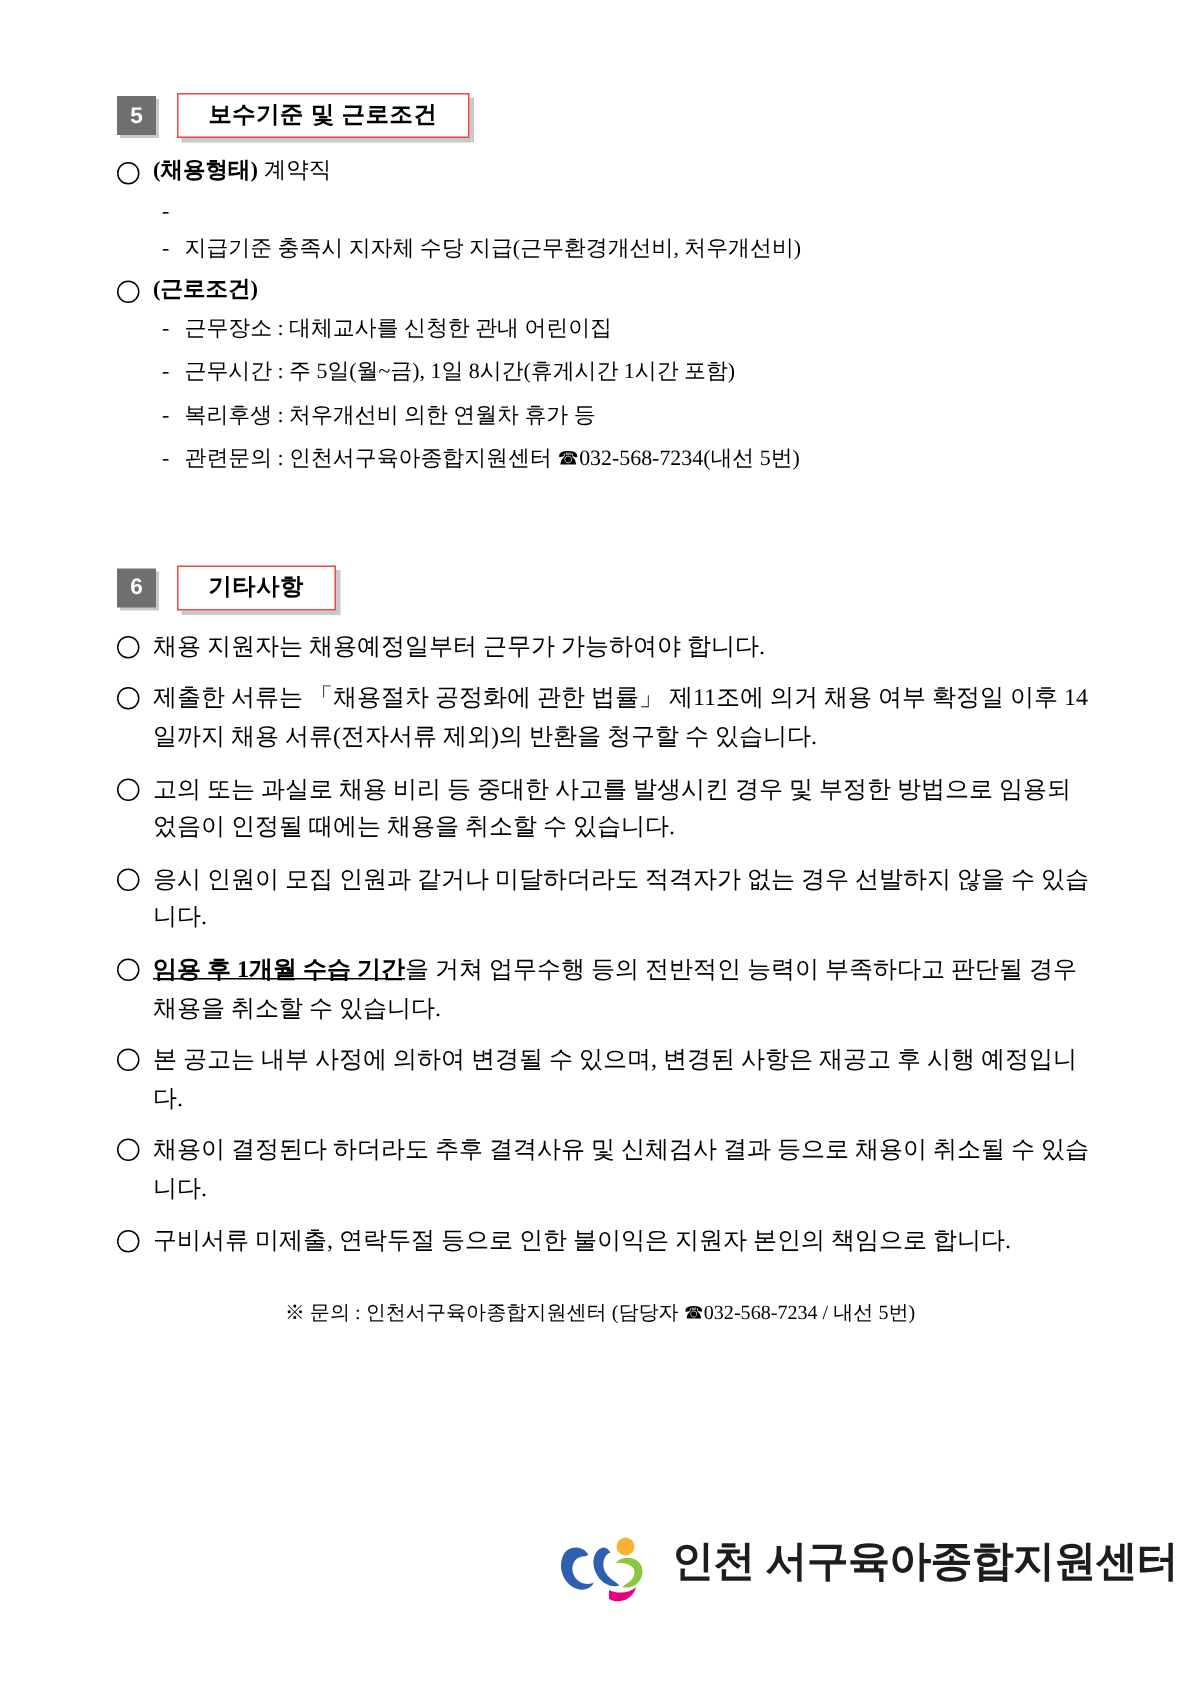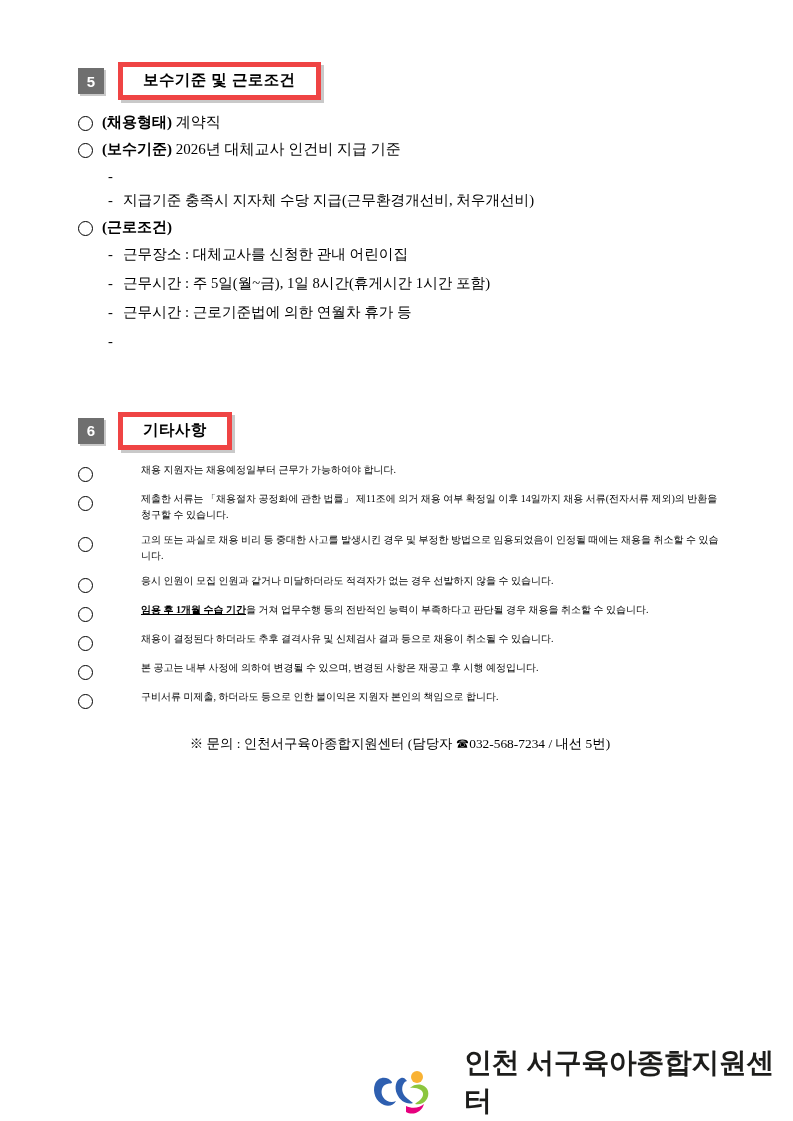--- a/index.html
+++ b/index.html
@@ -43,21 +43,21 @@
     font-family: "Liberation Sans", sans-serif;
     font-weight: bold;
     font-size: 15px;
     display: flex;
     align-items: center;
     justify-content: center;
     box-shadow: 2px 2px 0 #c9c9c9;
   }
   .sec-title-box {
     margin-left: 14px;
-    border: 5px solid #ef4444;
+    border: 1px solid #ef4444;
     box-shadow: 3px 3px 0 #c9c9c9;
     padding: 3px 20px 4px 20px;
     font-family: "Liberation Sans", sans-serif;
     font-weight: bold;
     font-size: 15.5px;
     letter-spacing: 0.4px;
     background: #ffffff;
   }
 
   
@@ -96,41 +96,39 @@
     text-align: left;
   }
 
   .sec5 .circ-item { margin-bottom: 5px; }
   .sec5 { margin-bottom: 0; }
 
   .spacer-between { height: 56px; }
 
   .sec6 .circ-item {
     margin-bottom: 9px;
-    font-size: 10px;
+    font-size: 16px;
     line-height: 1.6;
-    gap: 39px;
   }
   .sec6 .circ { margin-top: 5px; }
 
   .note {
     margin-top: 26px;
     text-align: center;
     font-size: 13.4px;
     padding-right: 4px;
   }
 
   
   .footer-logo {
     position: absolute;
     left: 370px;
-    top: 1044px;
-    display: flex;
-    align-items: flex-end;
-    gap: 16px;
+    top: 1022px;
+    display: flex;
+    align-items: flex-start;
   }
   .logo-mark {
     position: relative;
     width: 66px;
     height: 52px;
     margin-right: 12px;
   }
   .logo-text {
     font-family: "Liberation Sans", sans-serif;
     font-weight: bold;
@@ -149,24 +147,20 @@
       <div class="section-head">
         <div class="sec-num">5</div>
         <div class="sec-title-box">보수기준 및 근로조건</div>
       </div>
 
       <div class="circ-item">
         <span class="circ"></span>
         <span class="circ-text"><span class="bold">(채용형태)</span><span> 계약직</span></span>
       </div>
 
-      <div class="circ-item">
-        <span class="circ"></span>
-        <span class="circ-text"><span class="bold">(보수기준)</span><span> 2026년 대체교사 인건비 지급 기준</span></span>
-      </div>
       <div class="dash-item">
         <span class="dash">-</span>
       </div>
       <div class="dash-item">
         <span class="dash">-</span>
         <span>지급기준 충족시 지자체 수당 지급(근무환경개선비, 처우개선비)</span>
       </div>
 
       <div class="circ-item" style="margin-top:5px;justify-content:flex-end;">
         <span class="circ"></span>
@@ -175,24 +169,25 @@
       <div class="dash-item" style="margin-bottom:7px;">
         <span class="dash">-</span>
         <span>근무장소 : 대체교사를 신청한 관내 어린이집</span>
       </div>
       <div class="dash-item" style="margin-bottom:7px;">
         <span class="dash">-</span>
         <span>근무시간 : 주 5일(월~금), 1일 8시간(휴게시간 1시간 포함)</span>
       </div>
       <div class="dash-item" style="margin-bottom:7px;">
         <span class="dash">-</span>
-        <span>근무시간 : 근로기준법에 의한 연월차 휴가 등</span>
+        <span>복리후생 : 처우개선비 의한 연월차 휴가 등</span>
       </div>
       <div class="dash-item">
         <span class="dash">-</span>
+        <span>관련문의 : 인천서구육아종합지원센터 ☎032-568-7234(내선 5번)</span>
       </div>
     </div>
 
     <div class="spacer-between"></div>
 
     <div class="sec6">
       <div class="section-head">
         <div class="sec-num">6</div>
         <div class="sec-title-box">기타사항</div>
       </div>
@@ -212,29 +207,29 @@
       <div class="circ-item">
         <span class="circ"></span>
         <span class="circ-text">응시 인원이 모집 인원과 같거나 미달하더라도 적격자가 없는 경우 선발하지 않을 수 있습니다.</span>
       </div>
       <div class="circ-item">
         <span class="circ"></span>
         <span class="circ-text"><span class="b-underline">임용 후 1개월 수습 기간</span><span>을 거쳐 업무수행 등의 전반적인 능력이 부족하다고 판단될 경우 채용을 취소할 수 있습니다.</span></span>
       </div>
       <div class="circ-item">
         <span class="circ"></span>
+        <span class="circ-text">본 공고는 내부 사정에 의하여 변경될 수 있으며, 변경된 사항은 재공고 후 시행 예정입니다.</span>
+      </div>
+      <div class="circ-item">
+        <span class="circ"></span>
         <span class="circ-text">채용이 결정된다 하더라도 추후 결격사유 및 신체검사 결과 등으로 채용이 취소될 수 있습니다.</span>
       </div>
       <div class="circ-item">
         <span class="circ"></span>
-        <span class="circ-text">본 공고는 내부 사정에 의하여 변경될 수 있으며, 변경된 사항은 재공고 후 시행 예정입니다.</span>
-      </div>
-      <div class="circ-item">
-        <span class="circ"></span>
-        <span class="circ-text">구비서류 미제출, 하더라도 등으로 인한 불이익은 지원자 본인의 책임으로 합니다.</span>
+        <span class="circ-text">구비서류 미제출, 연락두절 등으로 인한 불이익은 지원자 본인의 책임으로 합니다.</span>
       </div>
 
       <div class="note">※ 문의 : 인천서구육아종합지원센터 (담당자 ☎032-568-7234 / 내선 5번)</div>
     </div>
 
   </div>
 
   <div class="footer-logo">
     <div class="logo-mark">
       <svg width="66" height="52" viewBox="0 0 66 52" xmlns="http://www.w3.org/2000/svg">

